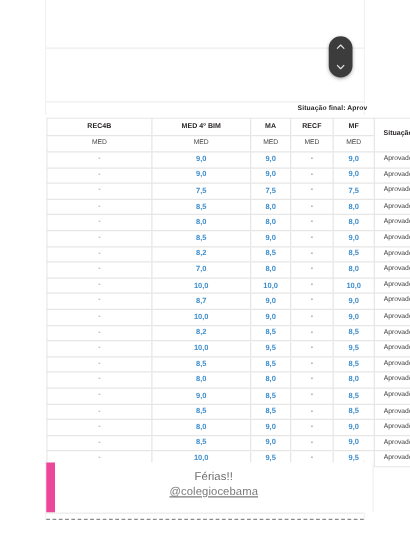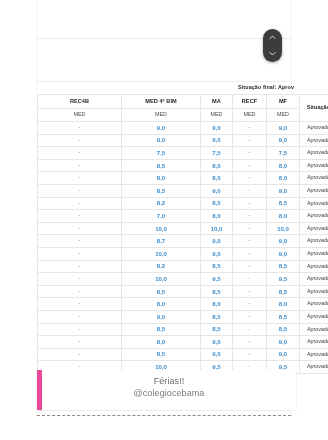--- a/index.html
+++ b/index.html
@@ -151,34 +151,35 @@
   table.grades tbody tr td { height: 11.6px; }
 
   
   #footer-block {
     position: absolute;
     left: 37px;
     top: 370px;
     width: 254px;
     height: 40px;
     background: #ffffff;
-    border-left: 5px solid #ec4899;
+    border-left: 7px solid #ec4899;
     border-right: 1px solid #f2f2f2;
     text-align: center;
   }
   #footer-block .ferias {
     margin-top: 6px;
     font-size: 9px;
     color: #6b6b6b;
     letter-spacing: 0.01em;
   }
   #footer-block .handle {
     margin-top: 2px;
     font-size: 9px;
     color: #7b7b7b;
+    text-decoration: underline;
     letter-spacing: 0.01em;
   }
 
   
   #bottom-solid {
     position: absolute;
     left: 37px;
     top: 410px;
     width: 254px;
     height: 1px;

